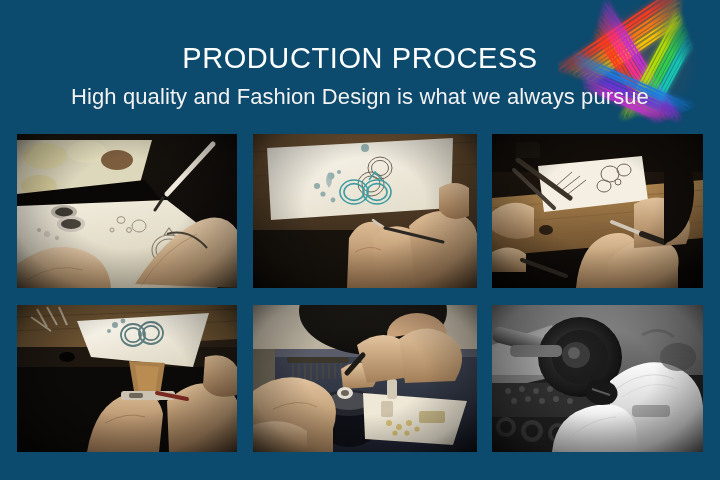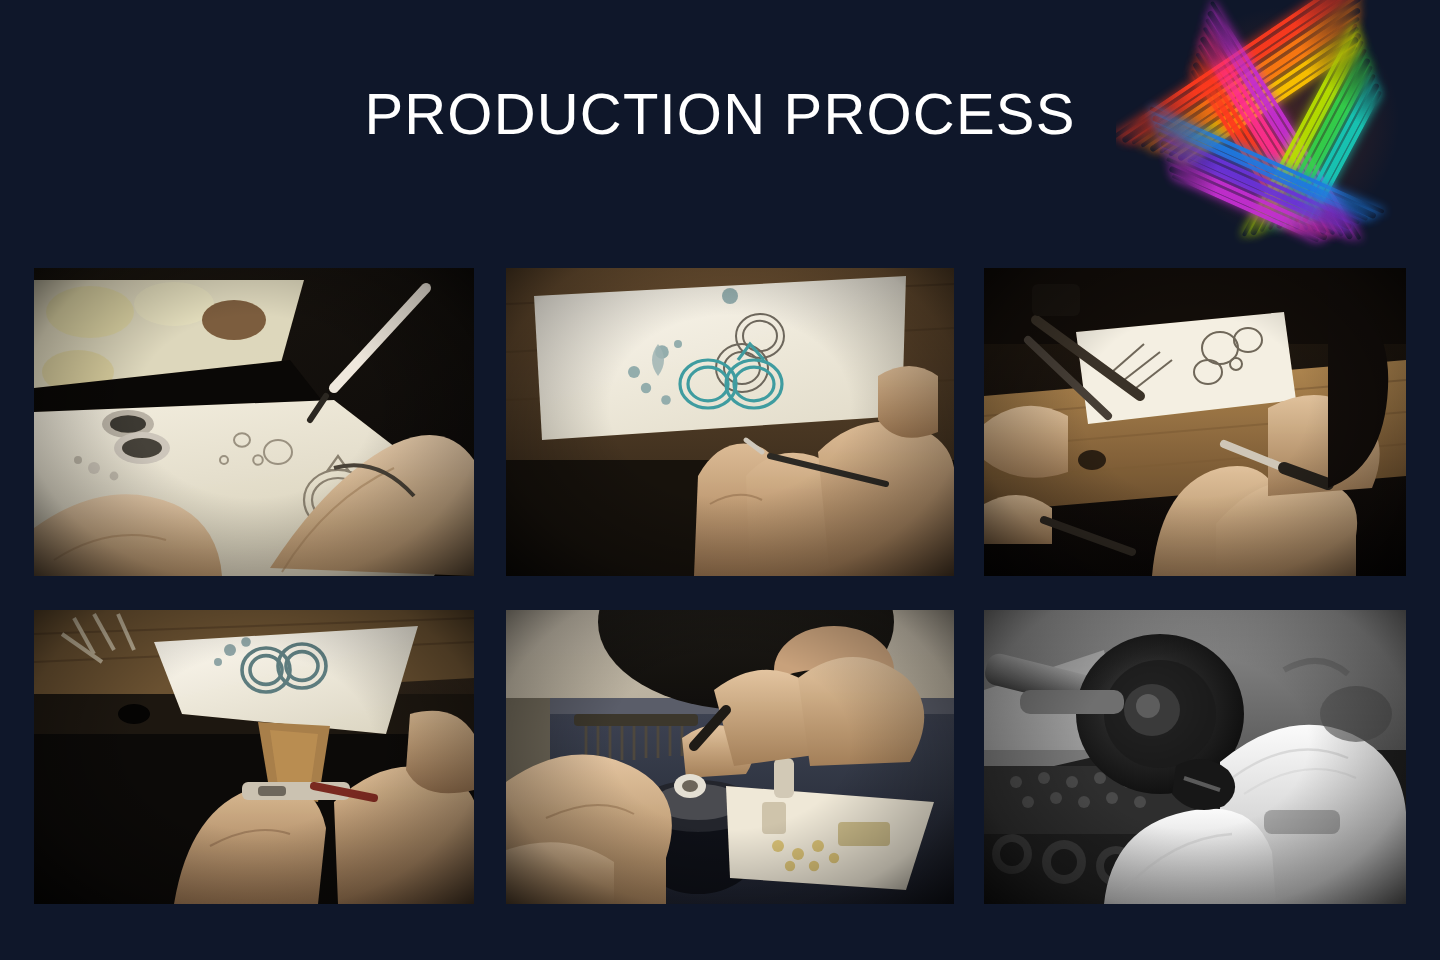--- a/index.html
+++ b/index.html
@@ -1,21 +1,21 @@
 <!DOCTYPE html>
 <html><head>
 <meta charset="utf-8">
 <style>
   html,body{margin:0;padding:0;background:#000;}
   body{
     width:720px;height:480px;overflow:hidden;position:relative;
     font-family:"Liberation Sans",sans-serif;
     background:#000;
   }
-  #stage{position:absolute;left:0;top:0;width:720px;height:480px;background:#0f172a;overflow:hidden;}
+  #stage{position:absolute;left:0;top:0;width:720px;height:480px;background:#0c4a6e;overflow:hidden;}
 
   
   #burst{position:absolute;right:-6px;top:-14px;width:168px;height:150px;overflow:hidden;pointer-events:none;}
   #burst .beam{position:absolute;left:50%;top:50%;transform-origin:50% 50%;border-radius:2px;opacity:.95;}
   #burst .glow{position:absolute;left:50%;top:50%;width:120px;height:120px;margin:-60px 0 0 -60px;
     background:radial-gradient(circle,rgba(255,90,20,.22) 0%,rgba(0,0,0,0) 68%);}
 
   
   #title{position:absolute;left:0;top:44px;width:720px;text-align:center;color:#fff;
     font-size:29px;letter-spacing:.6px;line-height:1;white-space:nowrap;}
@@ -70,20 +70,21 @@
       <div class="beam" style="width: 116px; height: 1.6px; margin-left: -58px; margin-top: -0.8px; background: linear-gradient(90deg, rgba(0, 0, 0, 0) 0%, rgb(31, 122, 224) 30%, rgb(31, 122, 224) 72%, rgba(0, 0, 0, 0) 100%); box-shadow: rgb(31, 122, 224) 0px 0px 5px; transform: rotate(24deg) translate(0px, 27.4px);"></div>
       <div class="beam" style="width: 110px; height: 1.6px; margin-left: -55px; margin-top: -0.8px; background: linear-gradient(90deg, rgba(0, 0, 0, 0) 0%, rgb(106, 52, 216) 30%, rgb(106, 52, 216) 72%, rgba(0, 0, 0, 0) 100%); box-shadow: rgb(106, 52, 216) 0px 0px 5px; transform: rotate(24deg) translate(0px, 30.7px);"></div>
       <div class="beam" style="width: 104px; height: 2.6px; margin-left: -52px; margin-top: -1.3px; background: linear-gradient(90deg, rgba(0, 0, 0, 0) 0%, rgb(106, 52, 216) 30%, rgb(106, 52, 216) 72%, rgba(0, 0, 0, 0) 100%); box-shadow: rgb(106, 52, 216) 0px 0px 5px; transform: rotate(24deg) translate(0px, 34px);"></div>
       <div class="beam" style="width: 98px; height: 1.6px; margin-left: -49px; margin-top: -0.8px; background: linear-gradient(90deg, rgba(0, 0, 0, 0) 0%, rgb(106, 52, 216) 30%, rgb(106, 52, 216) 72%, rgba(0, 0, 0, 0) 100%); box-shadow: rgb(106, 52, 216) 0px 0px 5px; transform: rotate(24deg) translate(0px, 37.3px);"></div>
       <div class="beam" style="width: 92px; height: 1.6px; margin-left: -46px; margin-top: -0.8px; background: linear-gradient(90deg, rgba(0, 0, 0, 0) 0%, rgb(196, 47, 208) 30%, rgb(196, 47, 208) 72%, rgba(0, 0, 0, 0) 100%); box-shadow: rgb(196, 47, 208) 0px 0px 5px; transform: rotate(24deg) translate(0px, 40.6px);"></div>
       <div class="beam" style="width: 86px; height: 2.6px; margin-left: -43px; margin-top: -1.3px; background: linear-gradient(90deg, rgba(0, 0, 0, 0) 0%, rgb(196, 47, 208) 30%, rgb(196, 47, 208) 72%, rgba(0, 0, 0, 0) 100%); box-shadow: rgb(196, 47, 208) 0px 0px 5px; transform: rotate(24deg) translate(0px, 43.9px);"></div>
       <div class="beam" style="width: 80px; height: 1.6px; margin-left: -40px; margin-top: -0.8px; background: linear-gradient(90deg, rgba(0, 0, 0, 0) 0%, rgb(196, 47, 208) 30%, rgb(196, 47, 208) 72%, rgba(0, 0, 0, 0) 100%); box-shadow: rgb(196, 47, 208) 0px 0px 5px; transform: rotate(24deg) translate(0px, 47.2px);"></div>
     </div>
 
   <div id="title">PRODUCTION PROCESS</div>
+  <div id="subtitle">High quality and Fashion Design is what we always pursue</div>
 
   <div id="grid">
 
     <div class="cell" style="left:17px;top:134px;width:220px;height:154px;">
       <div class="photo">
         <svg viewBox="0 0 220 154" preserveAspectRatio="none">
           <defs>
             <linearGradient id="p1bg" x1="0" y1="0" x2="1" y2="1">
               <stop offset="0" stop-color="#1b1610"></stop>
                 <stop offset="1" stop-color="#0b0908"></stop>

